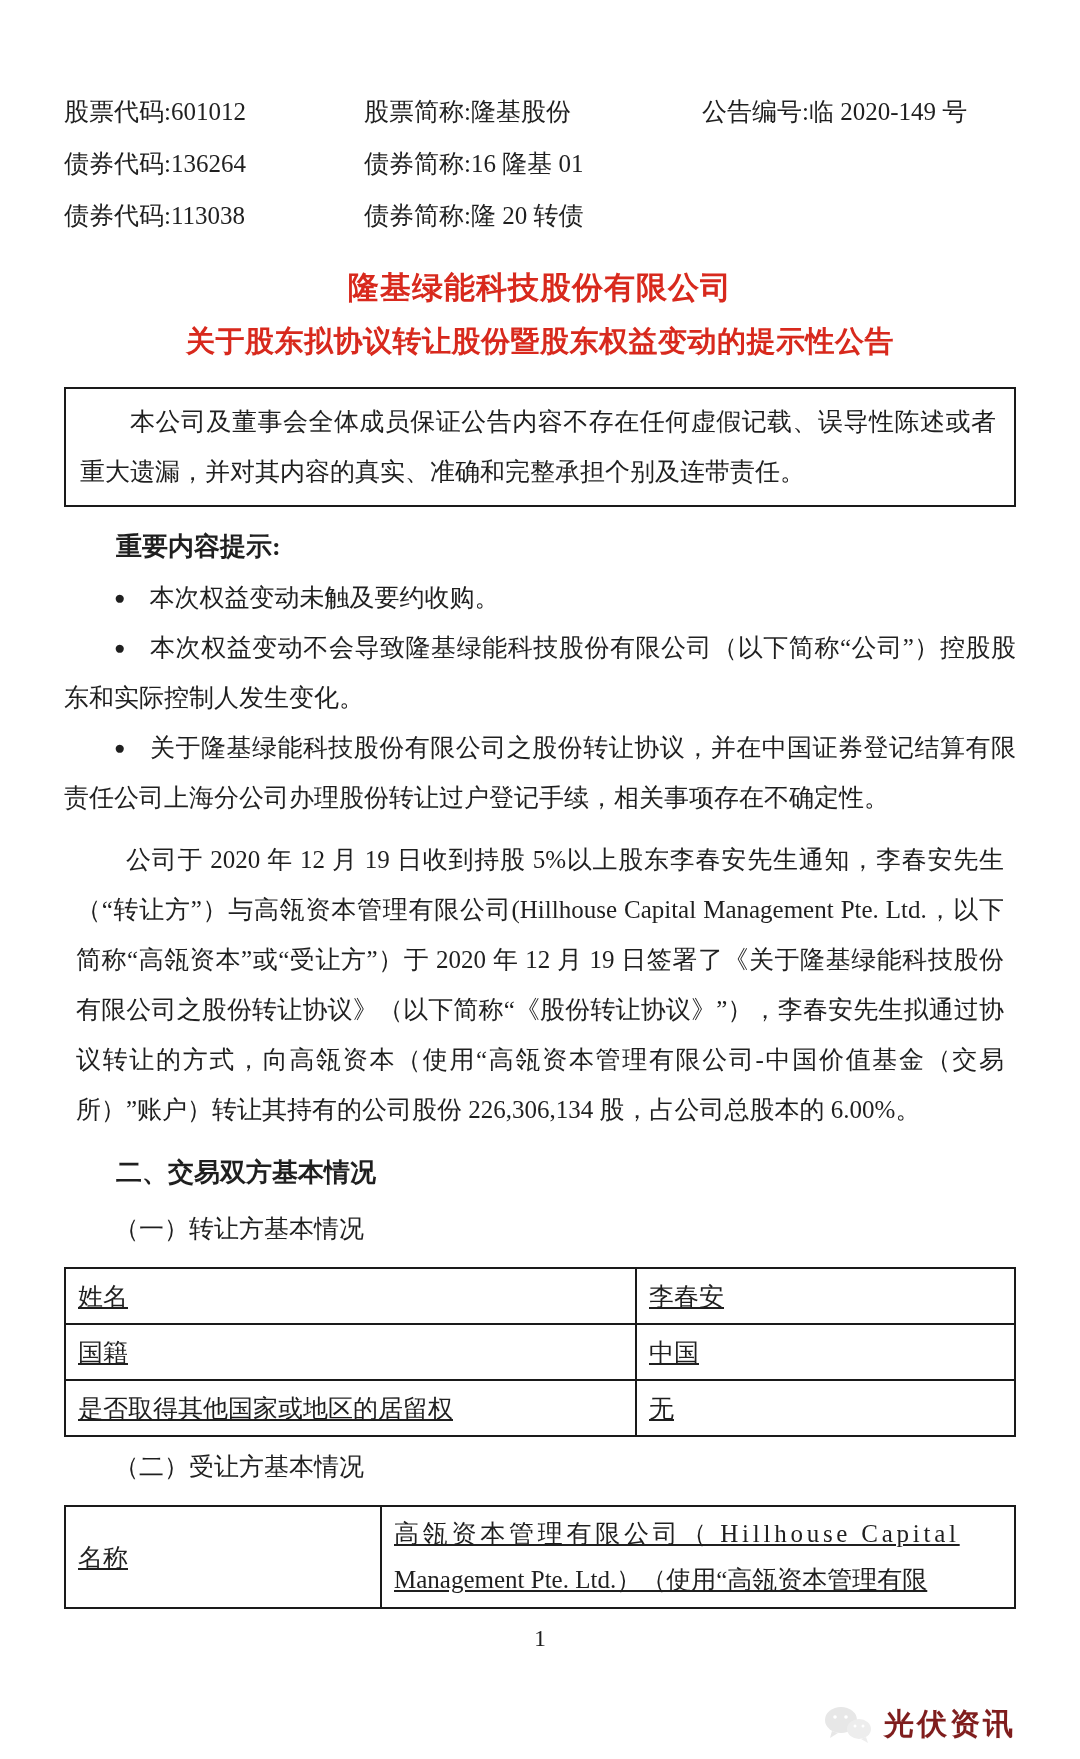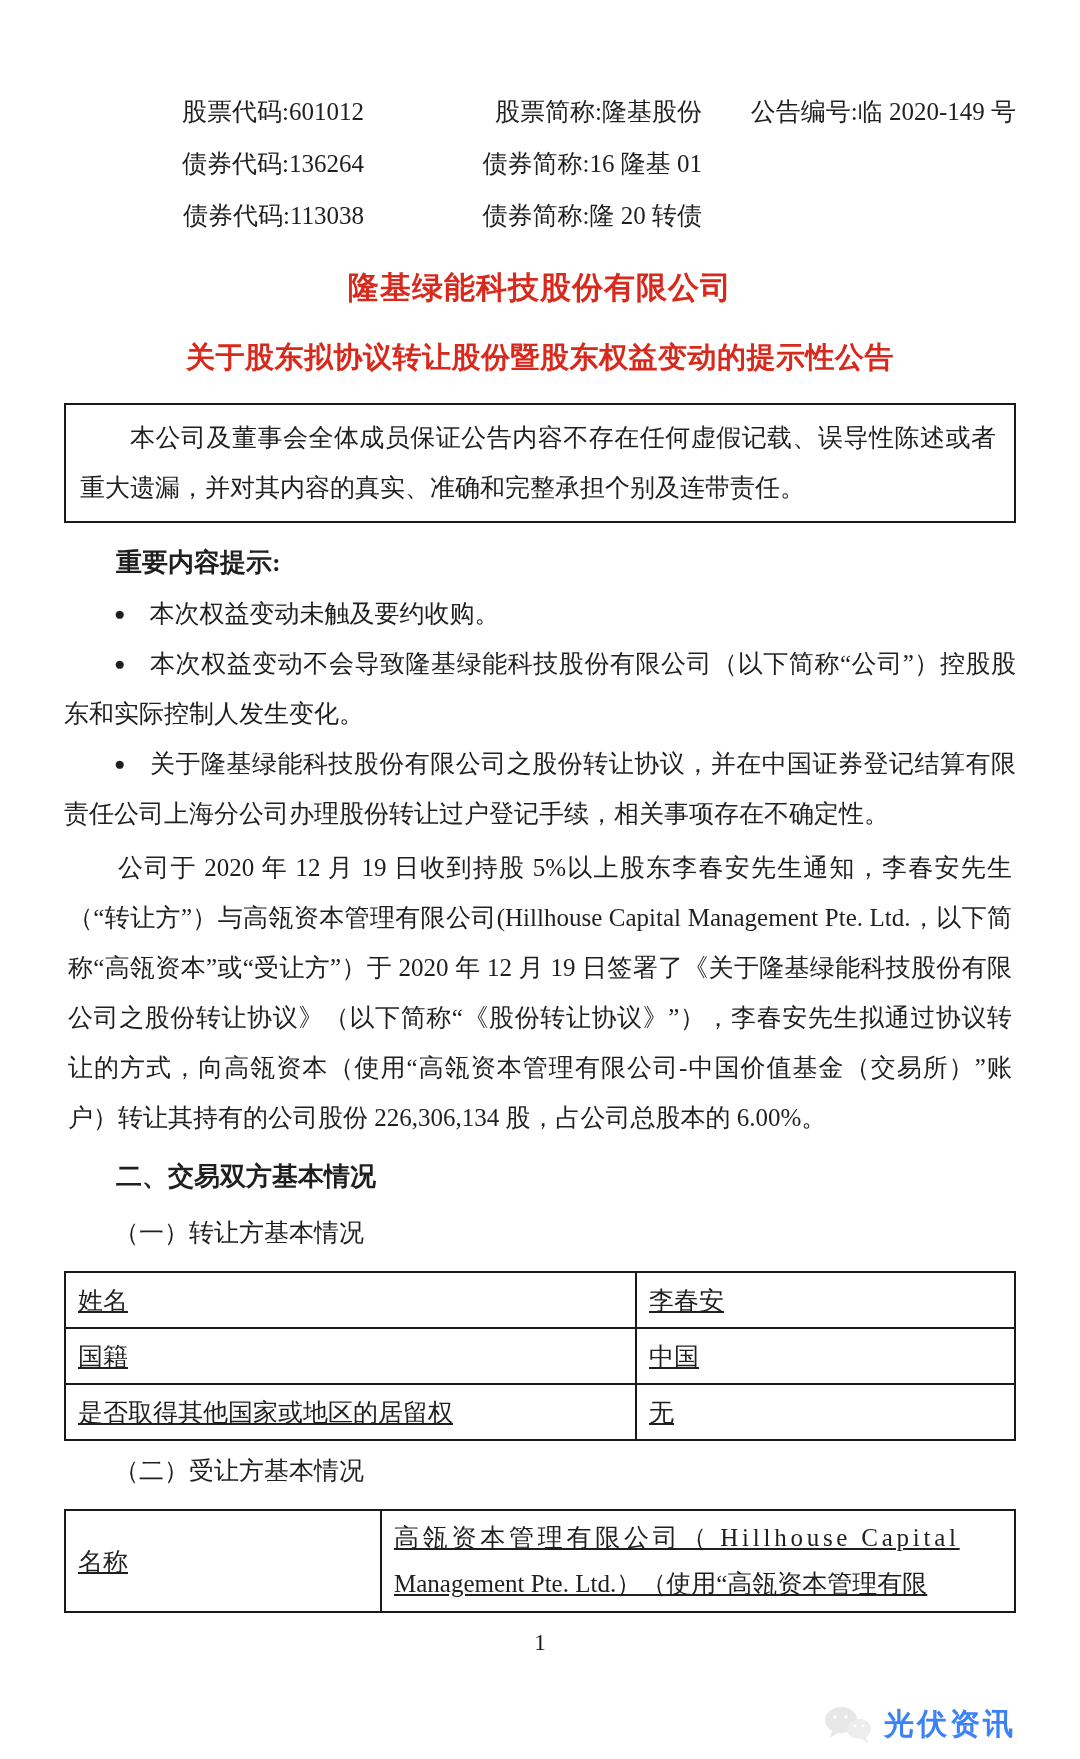--- a/index.html
+++ b/index.html
@@ -3,51 +3,51 @@
 <meta charset="utf-8">
 <style>
   html,body{margin:0;padding:0;background:#ffffff;}
   .page{
     width:1080px;height:1759px;position:relative;overflow:hidden;
     background:#ffffff;margin:0 auto;
     font-family:"Liberation Serif","DejaVu Serif",serif;
     color:#1f1f1f;
   }
   .content{padding:86px 64px 0 64px;}
-  .hdr-row{display:grid;grid-template-columns:300px 338px 1fr;font-size:25px;line-height:52px;text-align:right;}
+  .hdr-row{display:grid;grid-template-columns:300px 338px 1fr;font-size:25px;line-height:52px;}
   .hdr-cell{white-space:nowrap;}
   .title-company{
     color:#d8291d;font-weight:bold;font-size:31px;text-align:center;
     margin-top:23px;line-height:46px;letter-spacing:1px;
   }
   .title-announcement{
     color:#d8291d;font-weight:bold;font-size:29px;text-align:center;
-    margin-top:24px;line-height:44px;letter-spacing:0.5px;
+    margin-top:8px;line-height:44px;letter-spacing:0.5px;
   }
   .disclaimer-box{
     border:2px solid #1a1a1a;margin-top:24px;padding:8px 18px 8px 14px;
     font-size:25px;line-height:50px;text-align:justify;text-indent:2em;
   }
   .notice-heading{font-weight:bold;font-size:26px;text-indent:2em;line-height:52px;margin:14px 0 0 0;}
   .bullet-para{font-size:25px;line-height:50px;text-indent:2em;text-align:justify;margin:0;}
   .bullet-glyph{font-size:19px;margin-right:24px;vertical-align:2px;}
   .sec-heading{font-weight:bold;font-size:26px;text-indent:2em;line-height:52px;margin:8px 0 0 0;}
   .sub-heading{font-size:25px;text-indent:2em;line-height:52px;margin:4px 0 0 0;}
-  .body-para{font-size:25px;line-height:50px;text-indent:2em;text-align:justify;margin:4px;}
+  .body-para{font-size:25px;line-height:50px;text-indent:2em;text-align:justify;margin:12px;}
   table.doc-table{border-collapse:collapse;width:100%;margin-top:12px;table-layout:fixed;}
   table.doc-table td{border:2px solid #1a1a1a;font-size:25px;padding:4px 12px;height:46px;vertical-align:middle;text-decoration:underline;}
   td.t1-label{width:545px;}
   td.t2-label{width:290px;}
   .t2-line1{letter-spacing:0.15em;white-space:nowrap;line-height:46px;}
   .t2-line2{line-height:46px;}
   .page-num{text-align:center;font-size:24px;margin-top:16px;}
   .watermark{
     position:absolute;right:64px;bottom:14px;
     display:flex;align-items:center;gap:10px;
-    color:#3b82f6;font-size:30px;letter-spacing:3px;font-weight:bold;
+    color:#7f1d1d;font-size:30px;letter-spacing:3px;font-weight:bold;
     text-shadow:0 1px 1px #f7f7f7;
     user-select:none;
   }
 </style>
 </head>
 <body>
 
 <div class="page">
   <div class="content">
 

